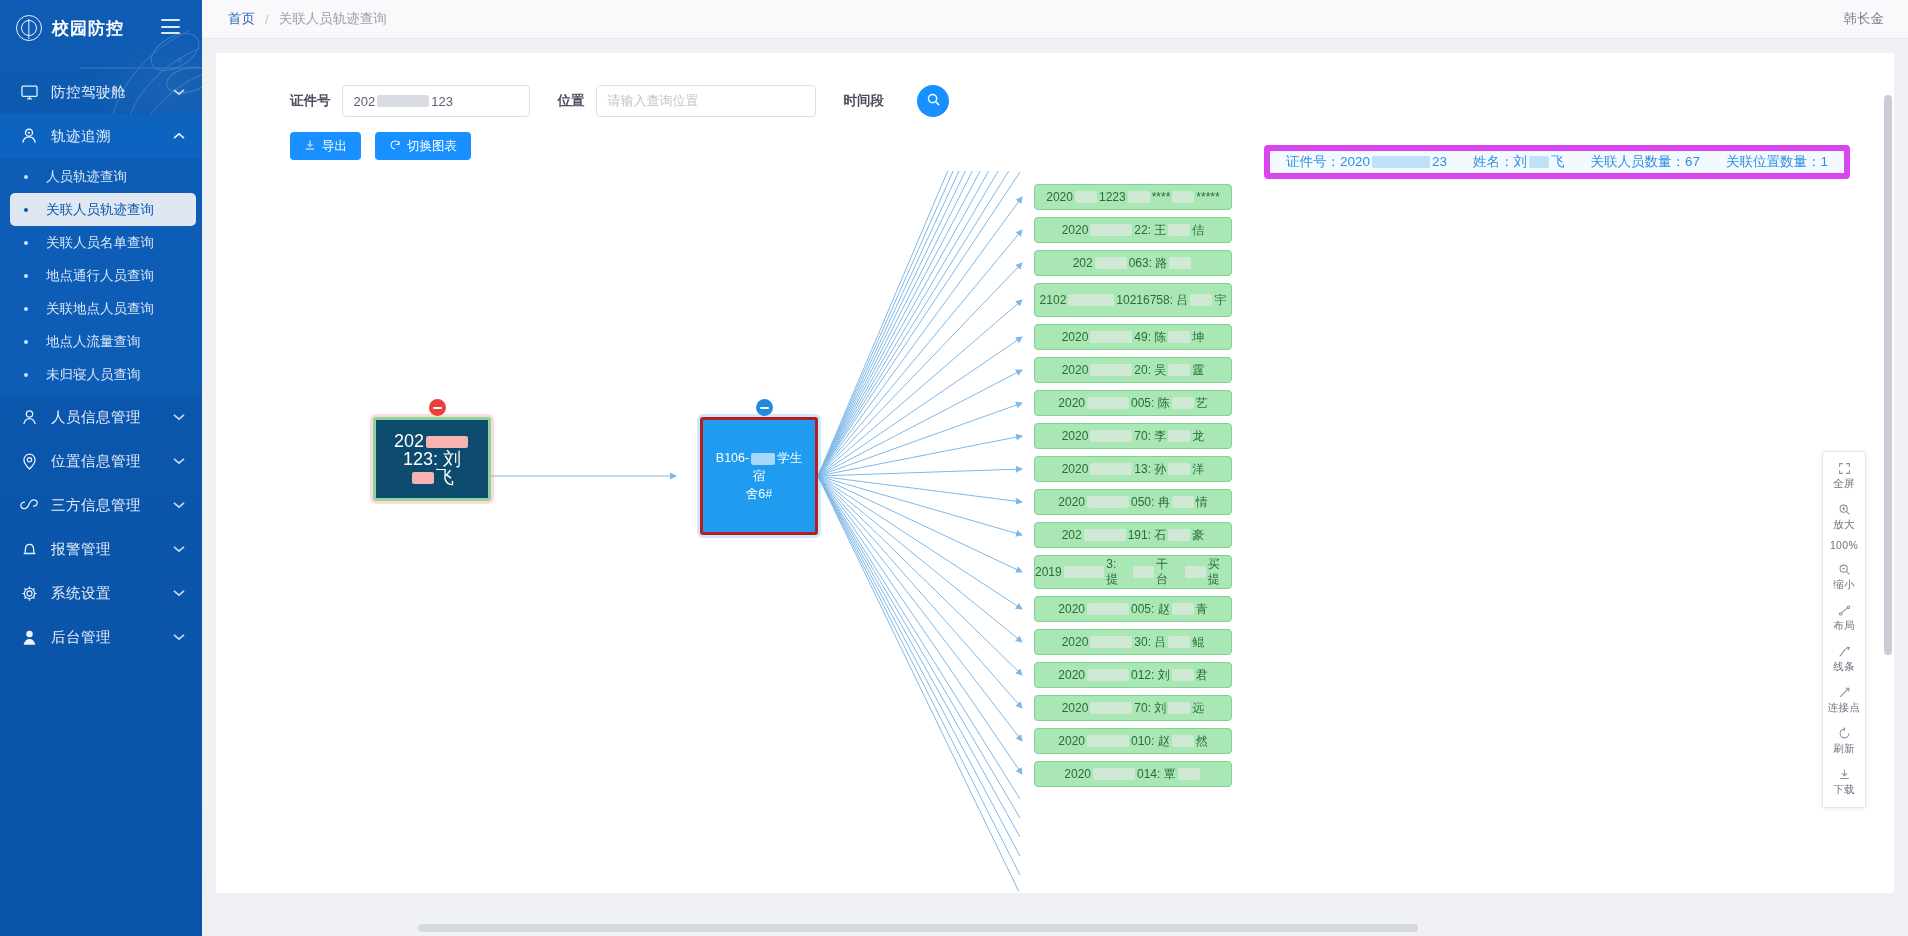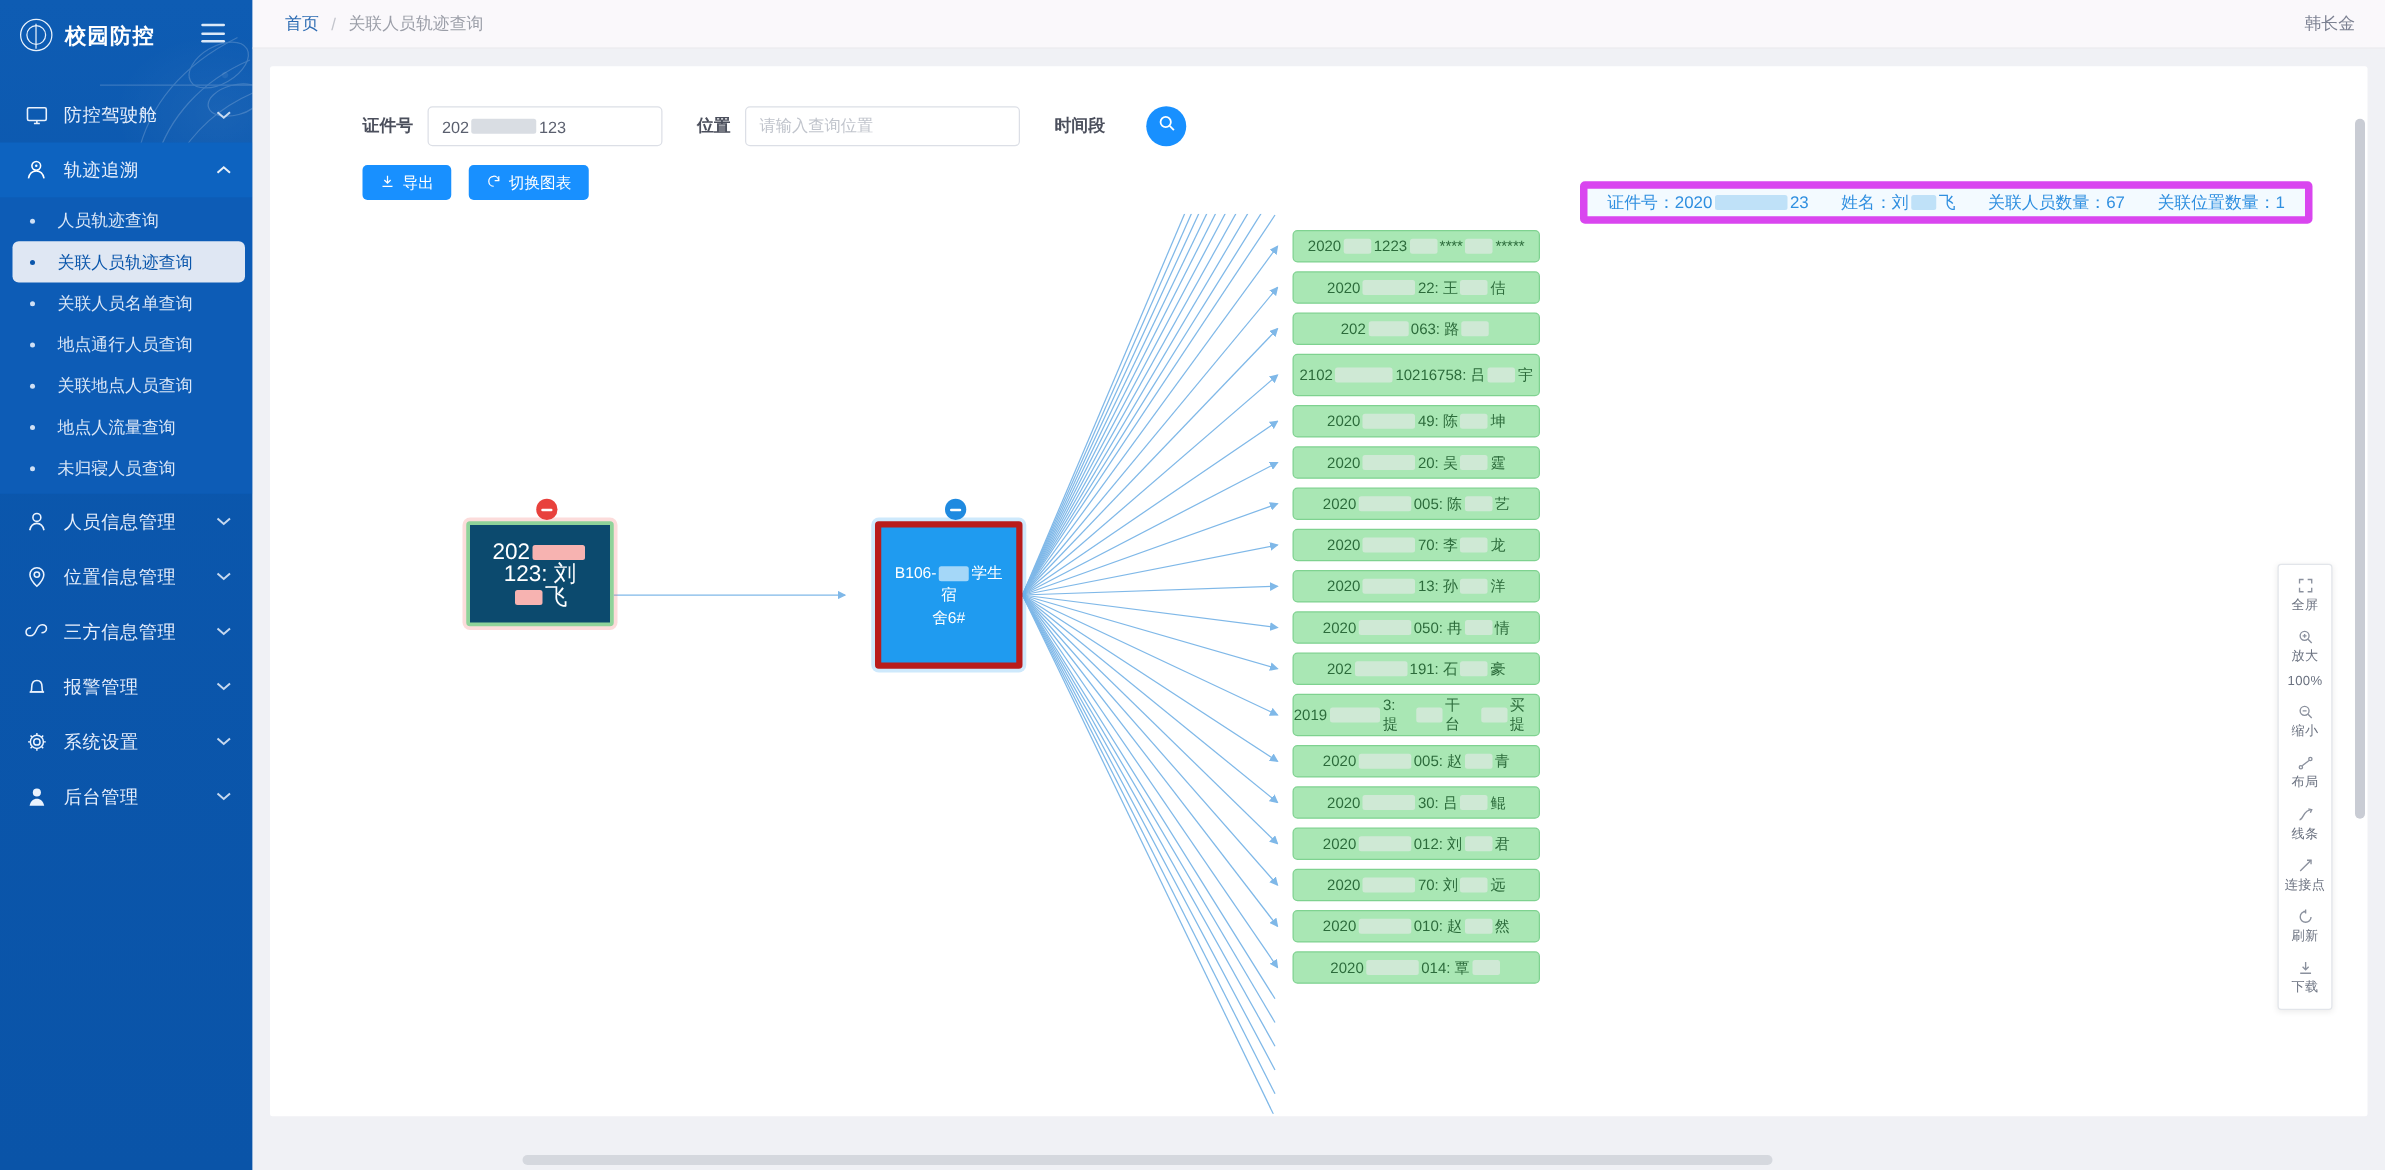--- a/index.html
+++ b/index.html
@@ -163,21 +163,21 @@
     text-align: center; cursor: pointer;
   }
   .node.person {
     width: 118px; height: 84px; background: #0c4a6e;
     border: 3px solid #8fd39a; border-radius: 3px;
     color: #fff; font-size: 18px; line-height: 18px;
     box-shadow: 0 0 0 3px rgba(242,114,111,.25);
   }
   .node.place {
     width: 118px; height: 118px; background: #1f9bf0;
-    border: 5px solid #b91c1c; border-radius: 3px;
+    border: 3px solid #b91c1c; border-radius: 3px;
     color: #fff; font-size: 12.5px; line-height: 18px;
     box-shadow: 0 0 0 3px rgba(31,155,240,.22);
   }
   .node .txt { padding: 0 8px; }
   .badge {
     position: absolute; width: 17px; height: 17px; border-radius: 50%;
     display: flex; align-items: center; justify-content: center;
     color: #fff; font-size: 13px; line-height: 1; cursor: pointer; z-index: 6;
   }
   .badge.red { background: #e8413c; }

